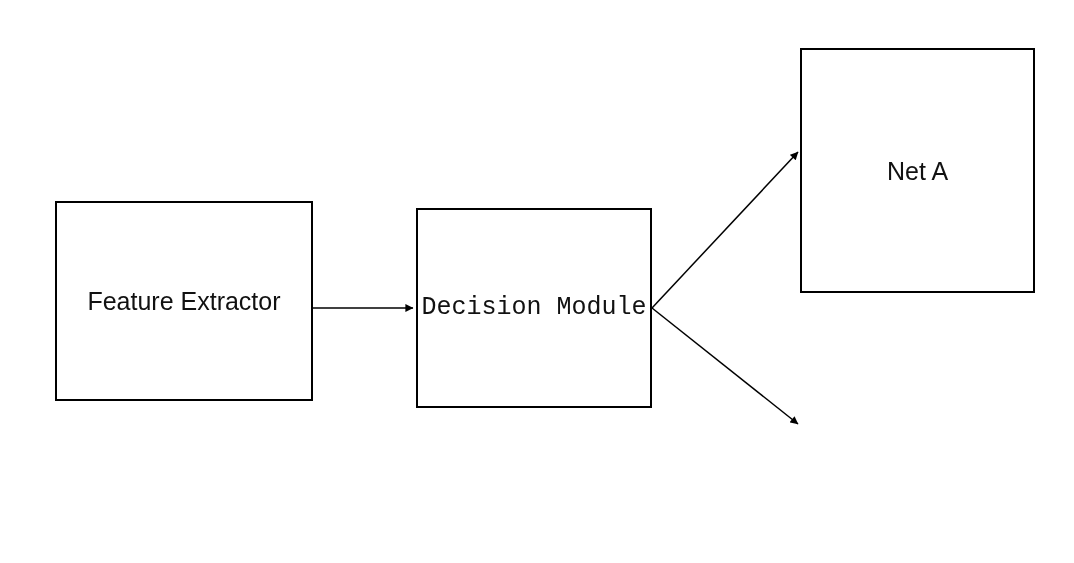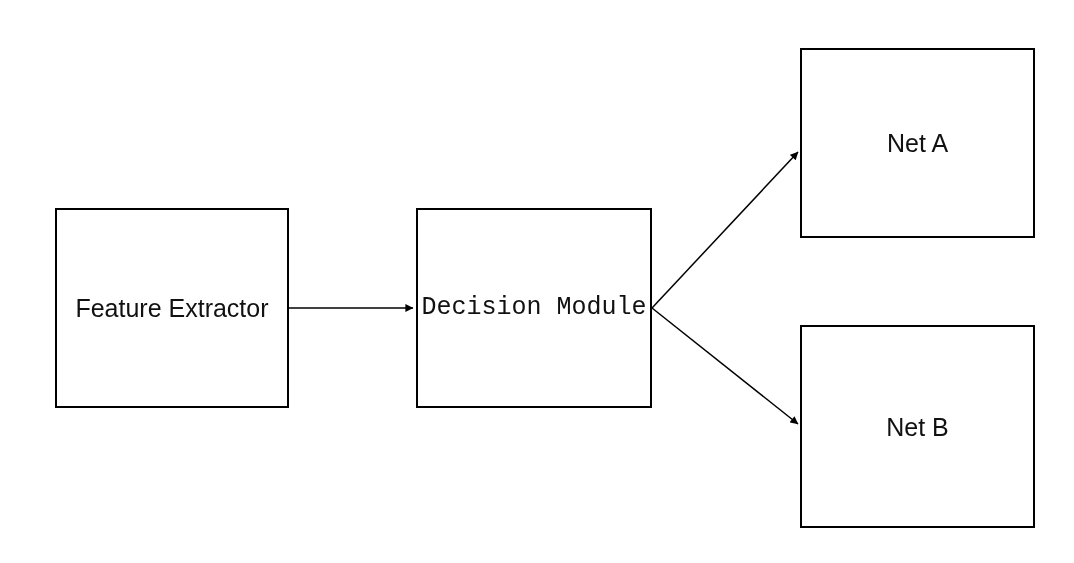--- a/index.html
+++ b/index.html
@@ -33,23 +33,23 @@
     background: #ffffff;
     border: 2px solid #000000;
     display: flex;
     align-items: center;
     justify-content: center;
     text-align: center;
     color: #111111;
     font-size: 25px;
     line-height: 1.2;
   }
-  #node-feature-extractor { left: 55px;  top: 208px; width: 234px; height: 200px; }
+  #node-feature-extractor { left: 55px;  top: 201px; width: 258px; height: 200px; }
   #node-decision-module   { left: 416px; top: 208px; width: 236px; height: 200px; font-family: Liberation Mono, monospace; }
-  #node-net-a             { left: 800px; top: 48px;  width: 235px; height: 190px; }
+  #node-net-a             { left: 800px; top: 48px;  width: 235px; height: 245px; }
   #node-net-b             { left: 800px; top: 325px; width: 235px; height: 203px; }
 </style>
 </head>
 <body>
 
 <div class="canvas">
 
   <svg class="connectors" width="1074" height="563" viewBox="0 0 1074 563" xmlns="http://www.w3.org/2000/svg">
     <defs>
       <marker id="arrowhead" markerUnits="userSpaceOnUse" markerWidth="9" markerHeight="8" viewBox="0 0 10 10" refX="9.5" refY="5" orient="auto">
@@ -66,17 +66,14 @@
   </div>
 
   <div class="node" id="node-decision-module">
     <span>Decision Module</span>
   </div>
 
   <div class="node" id="node-net-a">
     <span>Net A</span>
   </div>
 
-  <div class="node" id="node-net-b">
-    <span>Net B</span>
-  </div>
 
 </div>
 
 </body></html>

